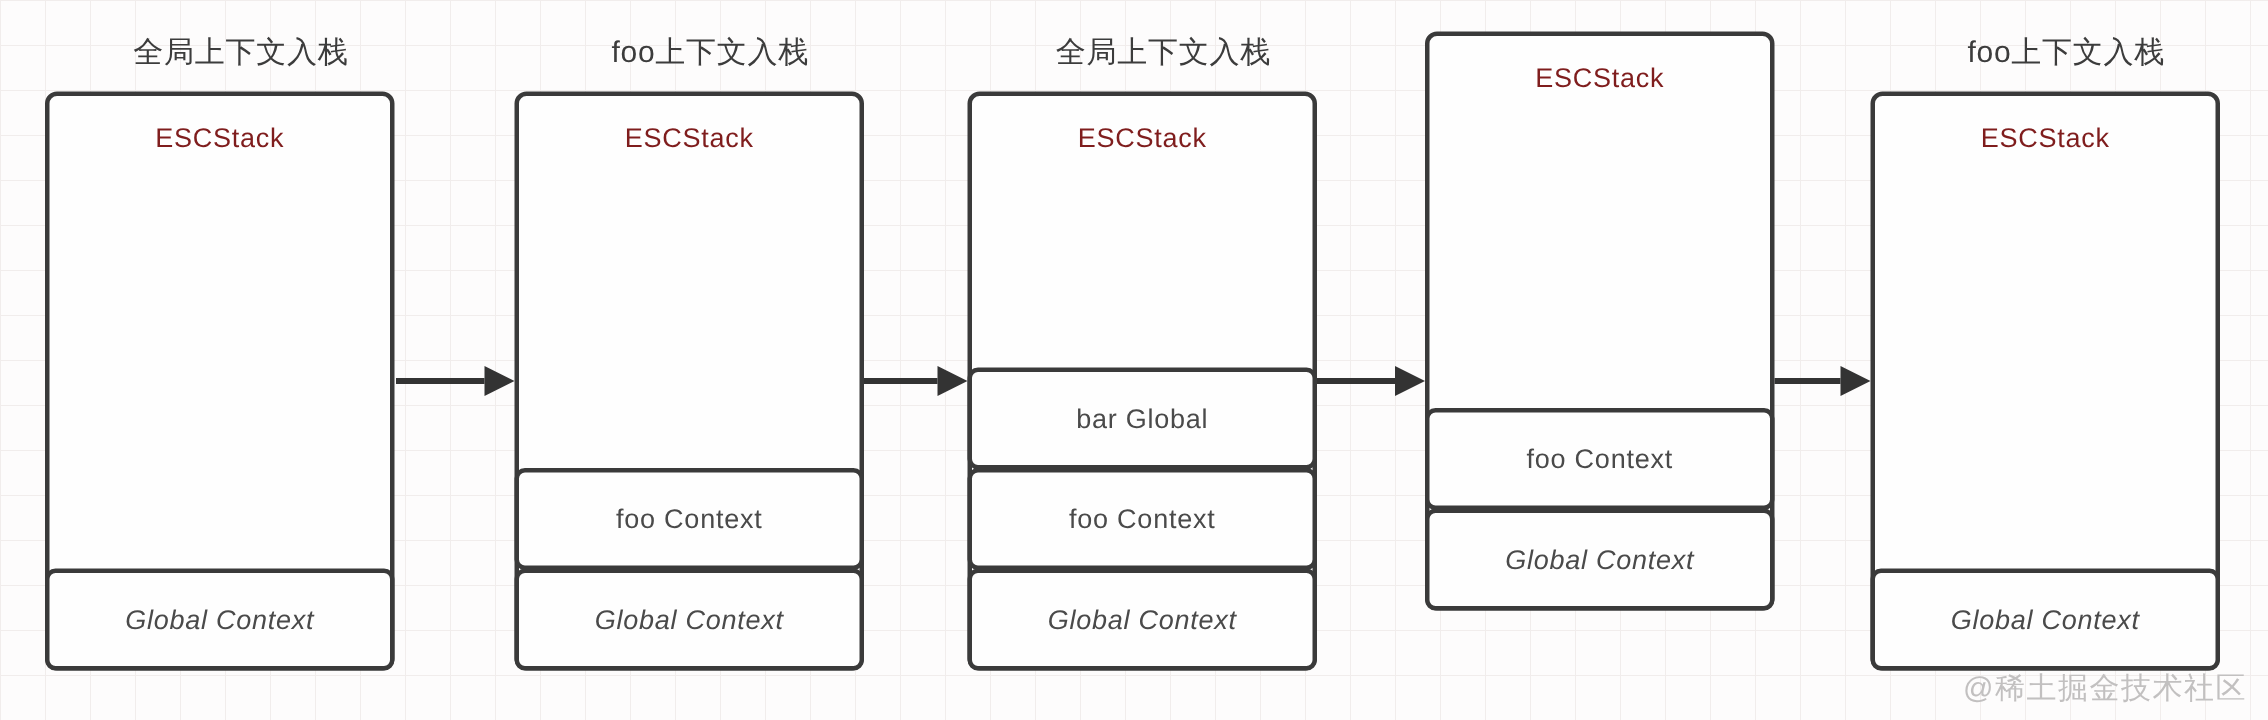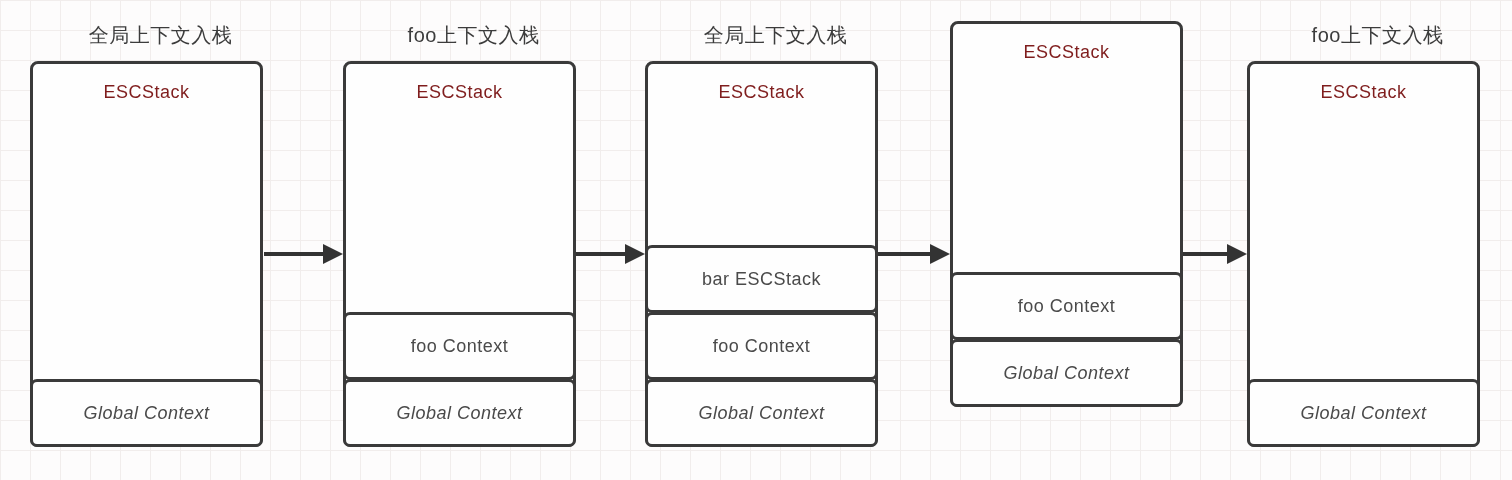--- a/index.html
+++ b/index.html
@@ -116,21 +116,21 @@
     </div>
   </div>
 
   <div class="arrow-line" style="left:576px; width:49px;"></div>
   <div class="arrow-head" style="left:625px;"></div>
 
   <div class="panel" style="left:645px;">
     <div class="panel-title">全局上下文入栈</div>
     <div class="stack-box">
       <div class="stack-label">ESCStack</div>
-      <div class="frame b2">bar ESCStack</div>
+      <div class="frame b2">bar Global</div>
       <div class="frame b1">foo Context</div>
       <div class="frame b0">Global Context</div>
     </div>
   </div>
 
   <div class="arrow-line" style="left:878px; width:52px;"></div>
   <div class="arrow-head" style="left:930px;"></div>
 
   <div class="panel" style="left:950px;">
     <div class="stack-box">
@@ -144,14 +144,15 @@
   <div class="arrow-head" style="left:1227px;"></div>
 
   <div class="panel" style="left:1247px;">
     <div class="panel-title">foo上下文入栈</div>
     <div class="stack-box">
       <div class="stack-label">ESCStack</div>
       <div class="frame b0">Global Context</div>
     </div>
   </div>
 
+  <div class="watermark">@稀土掘金技术社区</div>
 
 </div>
 
 </body></html>

